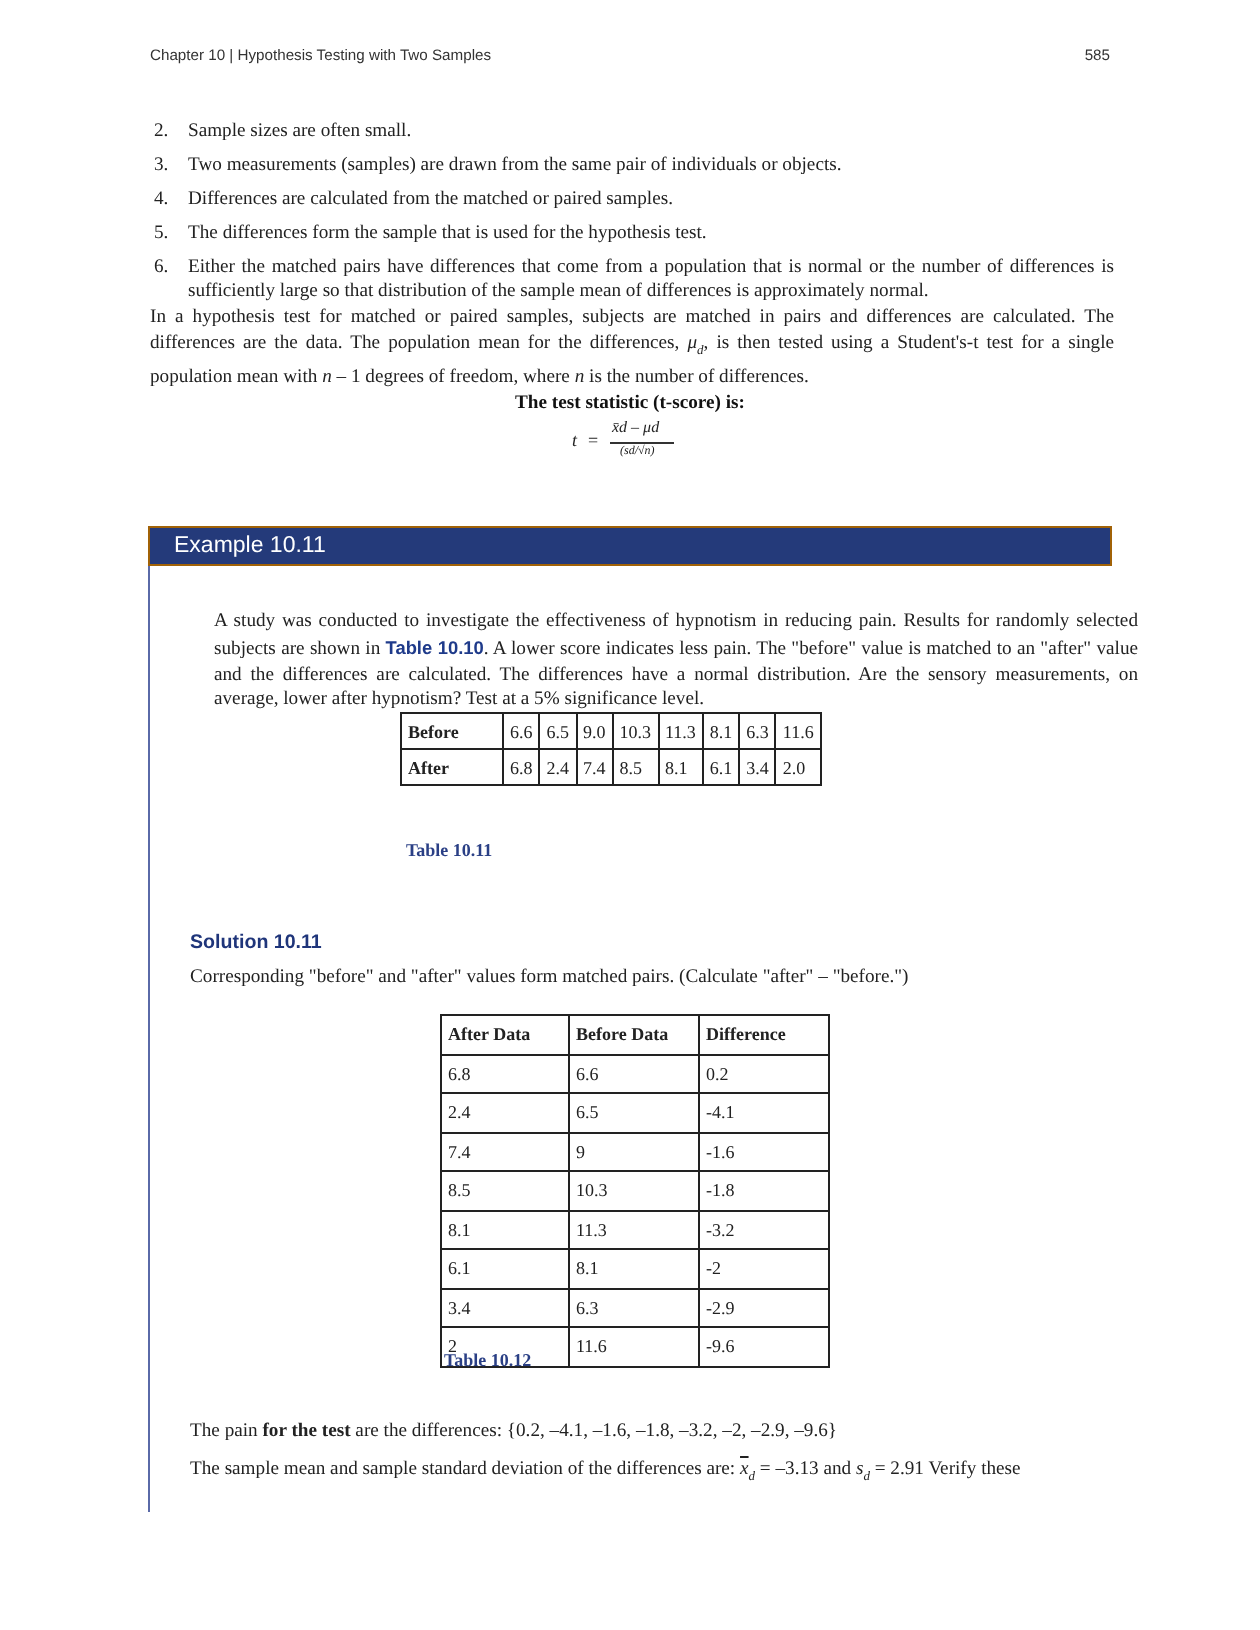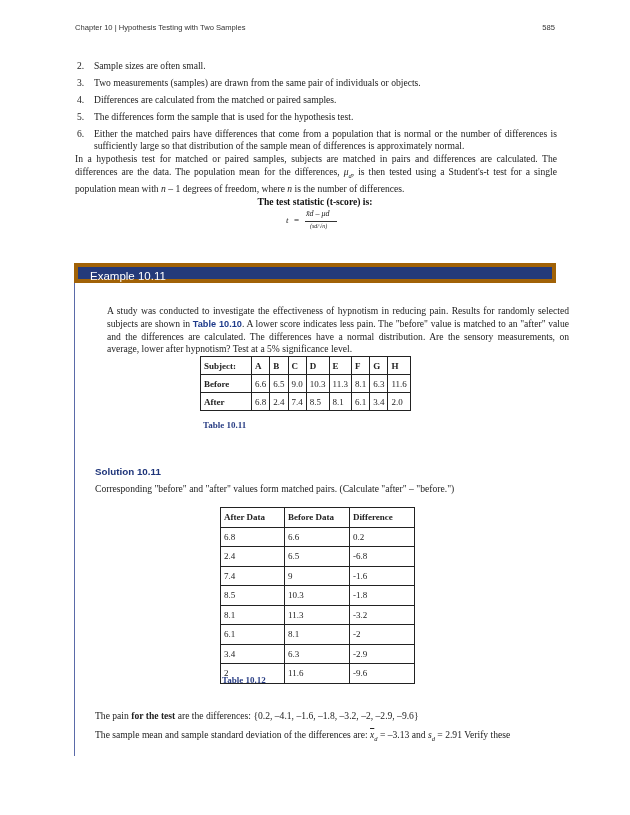--- a/index.html
+++ b/index.html
@@ -24,21 +24,21 @@
       font-family: Liberation Serif, serif; font-weight: bold; font-size: 9.6px; color: #111;
     }
     .formula { left: 286px; top: 207px; width: 90px; height: 36px; font-family: "Liberation Serif", serif; font-style: italic; }
     .formula .t { position: absolute; left: 0; top: 8px; font-size: 9px; }
     .formula .eq { position: absolute; left: 8px; top: 8px; font-size: 9px; font-style: normal; }
     .formula .numr { position: absolute; left: 20px; top: 2px; font-size: 8px; }
     .formula .bar { position: absolute; left: 19px; top: 14px; width: 32px; border-top: 0.8px solid #333; }
     .formula .den { position: absolute; left: 24px; top: 16px; font-size: 6px; }
     .ex-bar {
       left: 74px; top: 263px; width: 482px; height: 20px; background: #243a7a;
-      border: 4px solid #a16207; box-sizing: border-box;
+      border: 1px solid #a16207; box-sizing: border-box;
       color: #fff; font-family: "Liberation Sans", sans-serif; font-size: 11.5px;
       line-height: 19px; padding-left: 12px;
     }
     .ex-border { left: 74px; top: 283px; width: 1px; height: 473px; background: #5a6aa8; }
     .p2 { left: 95px; top: 293px; width: 462px; }
     .link { color: #1e3a8a; font-family: "Liberation Sans", sans-serif; font-weight: bold; font-size: 9.2px; }
     table { border-collapse: collapse; font-family: "Liberation Serif", serif; font-size: 9px; color: #222; }
     table td, table th { border: 1.3px solid #222; padding: 0 3px; text-align: left; font-weight: normal; }
     .t1 { left: 200px; top: 356px; }
     .t1 td, .t1 th { height: 17px; }
@@ -105,31 +105,20 @@
 
 <div class="abs ex-bar">Example 10.11</div>
 <div class="abs ex-border"></div>
 
 <p class="abs para p2" style="margin:12px;">
   <span>A study was conducted to investigate the effectiveness of hypnotism in reducing pain. Results for randomly selected subjects are shown in </span><a class="link">Table 10.10</a><span>. A lower score indicates less pain. The "before" value is matched to an "after" value and the differences are calculated. The differences have a normal distribution. Are the sensory measurements, on average, lower after hypnotism? Test at a 5% significance level.</span>
 </p>
 
 <table class="abs t1">
   <tbody>
-      <tr>
-    <td class="rowlabel">Subject:</td>
-    <td class="hd">A</td>
-    <td class="hd">B</td>
-    <td class="hd">C</td>
-    <td class="hd">D</td>
-    <td class="hd">E</td>
-    <td class="hd">F</td>
-    <td class="hd">G</td>
-    <td class="hd">H</td>
-  </tr>
   <tr>
     <td class="rowlabel">Before</td>
     <td>6.6</td>
     <td>6.5</td>
     <td>9.0</td>
     <td>10.3</td>
     <td>11.3</td>
     <td>8.1</td>
     <td>6.3</td>
     <td>11.6</td>
@@ -160,21 +149,21 @@
     <th class="c3">Difference</th>
   </tr>
   <tr>
         <td>6.8</td>
         <td>6.6</td>
         <td>0.2</td>
       </tr>
   <tr>
         <td>2.4</td>
         <td>6.5</td>
-        <td>-6.8</td>
+        <td>-4.1</td>
       </tr>
   <tr>
         <td>7.4</td>
         <td>9</td>
         <td>-1.6</td>
       </tr>
   <tr>
         <td>8.5</td>
         <td>10.3</td>
         <td>-1.8</td>

